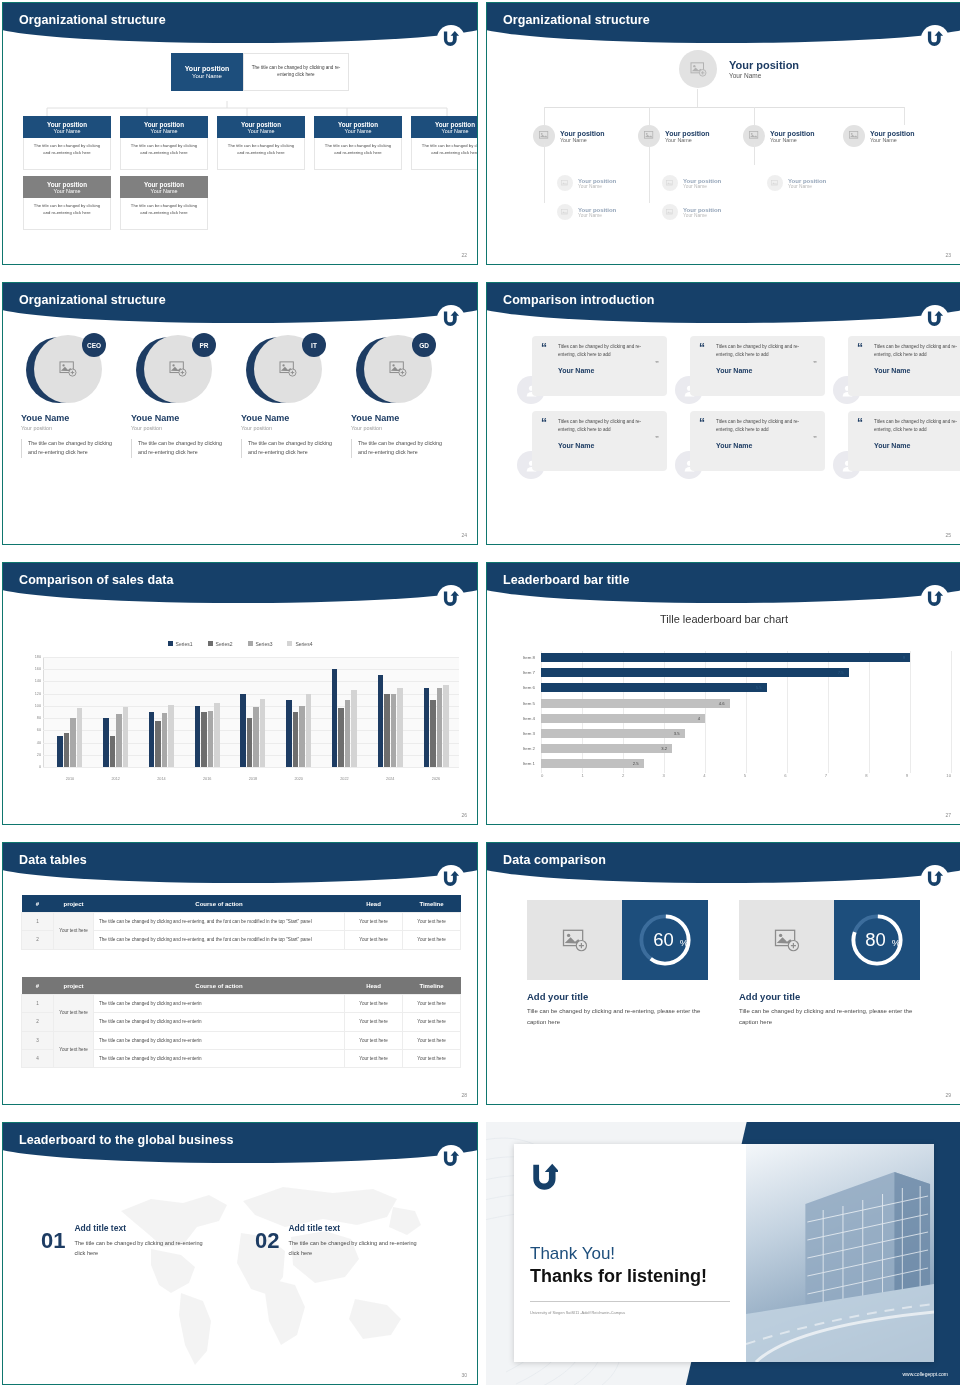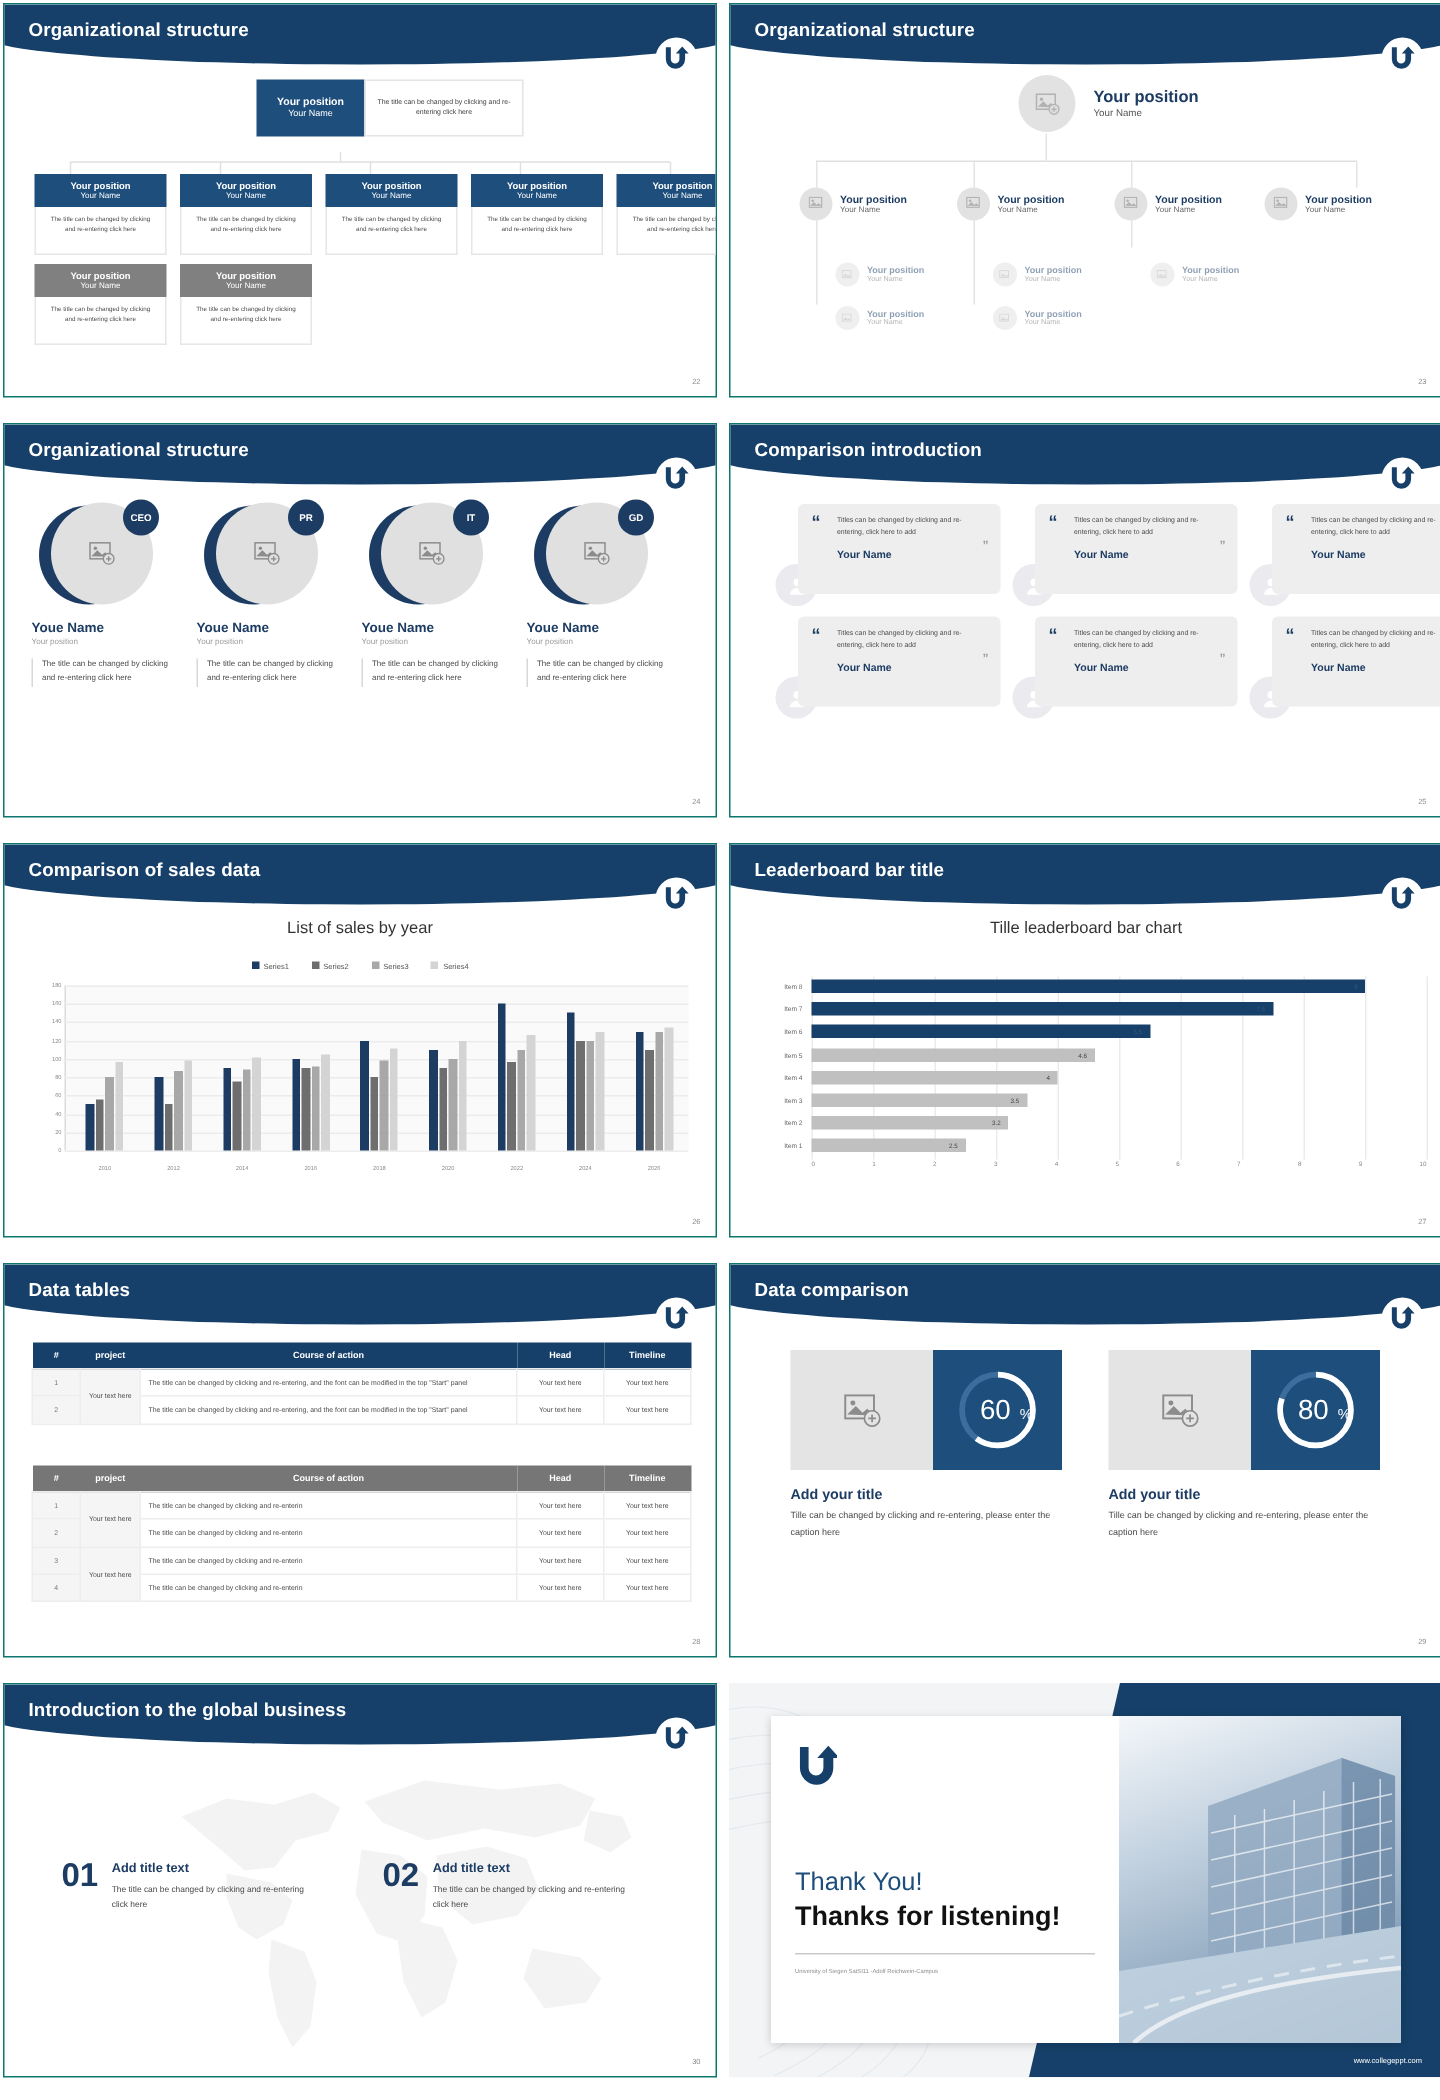--- a/index.html
+++ b/index.html
@@ -158,21 +158,21 @@
   .tbl .c-head, .tbl .c-time { width: 58px; text-align: center; }
   
   .dc-wrap { position: absolute; top: 57px; display: flex; }
   .dc-img { width: 95px; height: 80px; background: #e4e4e4;
             display:flex; align-items:center; justify-content:center; }
   .dc-don { width: 86px; height: 80px; background: #1d4e7c;
             display:flex; align-items:center; justify-content:center; }
   .dc-t { font-size: 9.5px; font-weight: bold; color: #1d3c63; }
   .dc-d { font-size: 6px; color: #4a4a4a; line-height: 1.8; margin-top: 4px; width: 180px; }
   
-  .g-item { position: absolute; display: flex; gap: 9px; align-items: flex-start; margin-top: 17px; }
+  .g-item { position: absolute; display: flex; gap: 9px; align-items: center; }
   .g-num { font-size: 22px; font-weight: bold; color: #1d3c63; line-height: .9; }
   .g-t { font-size: 8.5px; font-weight: bold; color: #1d3c63; }
   .g-d { font-size: 5.6px; color: #4a4a4a; line-height: 1.85; margin-top: 5px; width: 130px; }
   
   .ty { position: relative; width: 100%; height: 100%; background: #f2f4f6; overflow: hidden; }
   .ty-navy { position: absolute; right: 0; top: 0; width: 58%; height: 100%;
              background: #164069; clip-path: polygon(22% 0, 100% 0, 100% 100%, 0 100%); }
   .ty-card { position: absolute; left: 28px; top: 22px; width: 420px; height: 218px;
              background: #fff; display: flex; box-shadow: 0 1px 6px rgba(0,0,0,.18); }
   .ty-left { width: 232px; padding: 18px 16px; position: relative; }
@@ -610,21 +610,20 @@
 
   <div class="slide">
     <div class="hdr"></div>
     <div class="hdr-title">Comparison of sales data</div>
     <div class="logo">
       <svg viewBox="0 0 34 36">
           <path d="M4 3 h7 v17 a6 6 0 0 0 12 0 V12 h-5 L27 2 l9 10 h-5 v8 a13 13 0 0 1 -27 0 Z" fill="#164069" transform="translate(-2,0) scale(0.95)"></path>
         </svg>
     </div>
 
-    <div class="ch-title">List of sales by year</div>
     <div class="ch-legend" id="v-legend">
         <div><span class="sw" style="background:#1d3c63"></span>Series1</div>
         <div><span class="sw" style="background:#6e6e6e"></span>Series2</div>
         <div><span class="sw" style="background:#a8a8a8"></span>Series3</div>
         <div><span class="sw" style="background:#d4d4d4"></span>Series4</div>
       </div>
     <div class="vchart">
       <div class="vc-plot"></div>
       <div id="v-ylabels">
           <div class="vc-ylab" style="top: 112px;">0</div>
@@ -948,21 +947,21 @@
     <div style="position:absolute;left:252px;top:148px;">
       <div class="dc-t">Add your title</div>
       <div class="dc-d">Tille can be changed by clicking and re-entering, please enter the caption here</div>
     </div>
 
     <div class="pnum">29</div>
   </div>
 
   <div class="slide">
     <div class="hdr"></div>
-    <div class="hdr-title">Introduction to the global business</div>
+    <div class="hdr-title">Leaderboard to the global business</div>
     <div class="logo">
       <svg viewBox="0 0 34 36">
           <path d="M4 3 h7 v17 a6 6 0 0 0 12 0 V12 h-5 L27 2 l9 10 h-5 v8 a13 13 0 0 1 -27 0 Z" fill="#164069" transform="translate(-2,0) scale(0.95)"></path>
         </svg>
     </div>
 
     <svg style="position:absolute;left:90px;top:48px;width:330px;height:200px;opacity:.5" viewBox="0 0 330 200">
       <g fill="#e8e8e8">
         <path d="M28 40 l30-12 32 4 26 -8 18 10 -8 16 -22 6 -14 18 -20 2 -16 -14 -12 -10z"></path>
         <path d="M58 78 l30 6 14 12 -6 16 -18 10 -12 -8 -8 -20z"></path>

